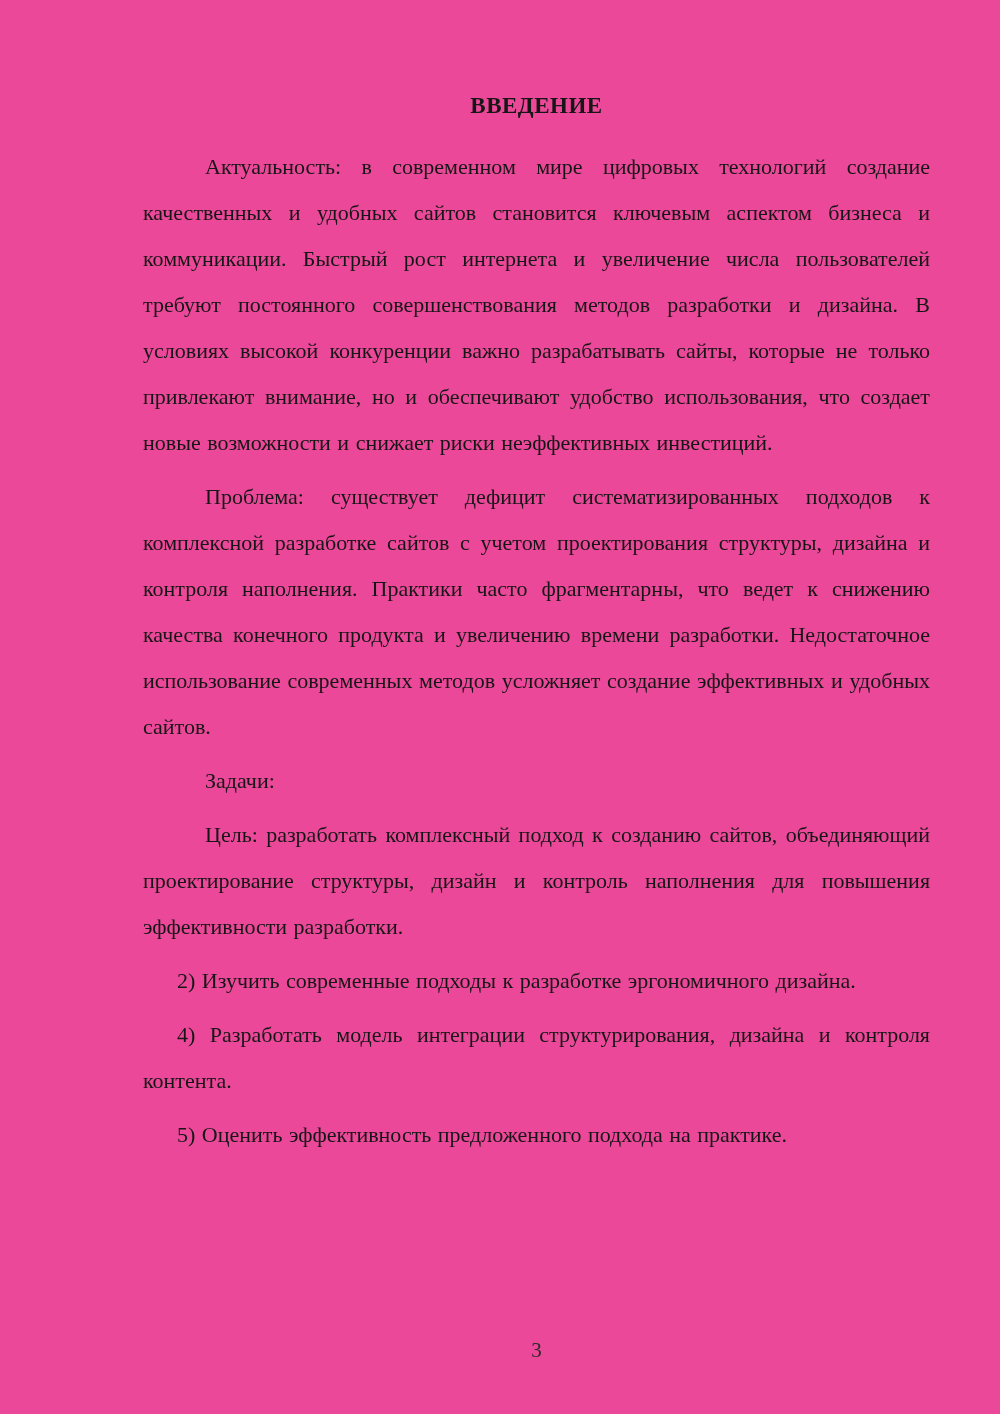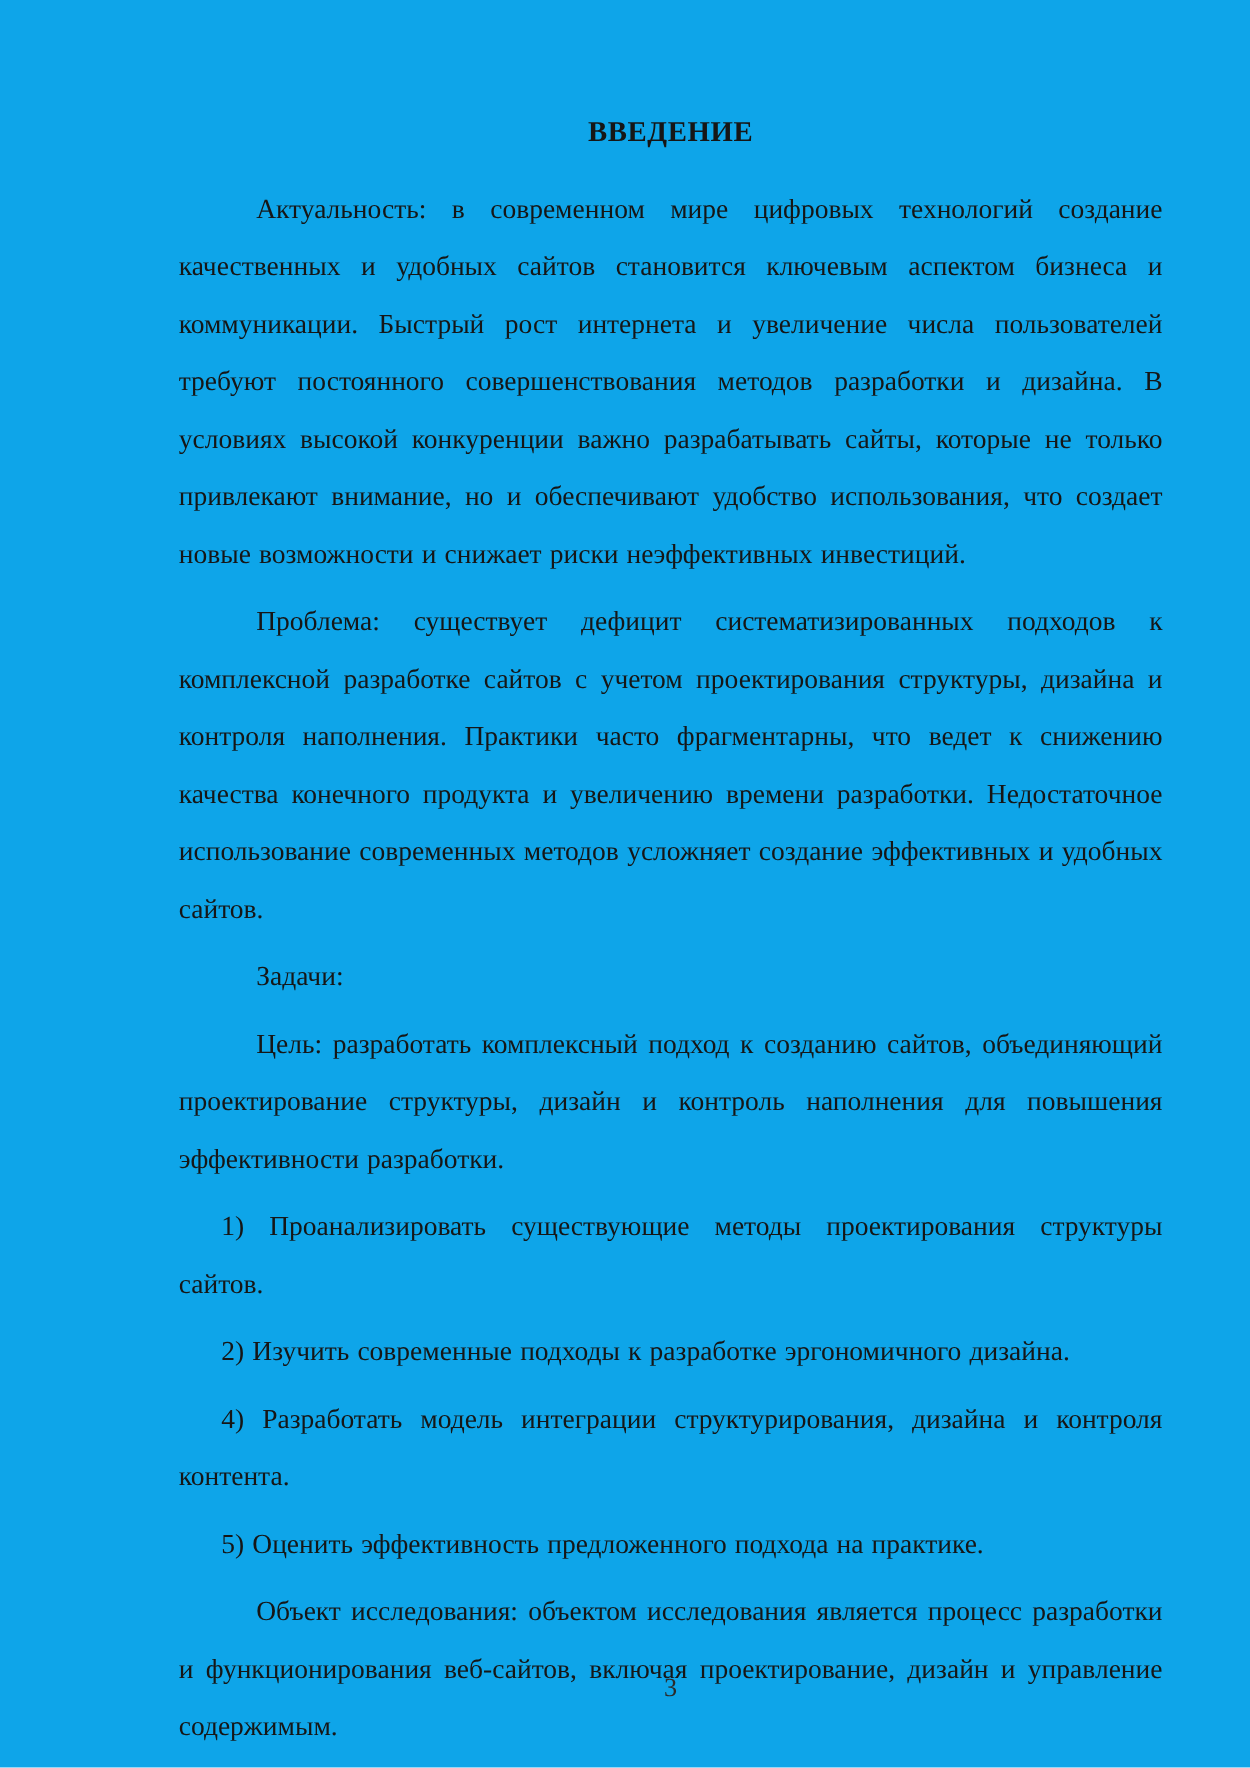--- a/index.html
+++ b/index.html
@@ -6,21 +6,21 @@
   html, body {
     margin: 0;
     padding: 0;
     background: #ffffff;
   }
   .page {
     position: relative;
     width: 1000px;
     height: 1414px;
     margin: 0 auto;
-    background: #0ea5e9;
+    background: #ec4899;
     box-sizing: border-box;
     padding: 88px 70px 60px 143px;
     font-family: "Liberation Serif", "DejaVu Serif", serif;
     color: #161616;
     overflow: hidden;
   }
   .doc-title {
     margin: 0 0 20px 0;
     font-size: 23px;
     font-weight: bold;
@@ -58,26 +58,24 @@
   <h1 class="doc-title">ВВЕДЕНИЕ</h1>
 
   <p class="para">Актуальность: в современном мире цифровых технологий создание качественных и удобных сайтов становится ключевым аспектом бизнеса и коммуникации. Быстрый рост интернета и увеличение числа пользователей требуют постоянного совершенствования методов разработки и дизайна. В условиях высокой конкуренции важно разрабатывать сайты, которые не только привлекают внимание, но и обеспечивают удобство использования, что создает новые возможности и снижает риски неэффективных инвестиций.</p>
 
   <p class="para">Проблема: существует дефицит систематизированных подходов к комплексной разработке сайтов с учетом проектирования структуры, дизайна и контроля наполнения. Практики часто фрагментарны, что ведет к снижению качества конечного продукта и увеличению времени разработки. Недостаточное использование современных методов усложняет создание эффективных и удобных сайтов.</p>
 
   <p class="para">Задачи:</p>
 
   <p class="para">Цель: разработать комплексный подход к созданию сайтов, объединяющий проектирование структуры, дизайн и контроль наполнения для повышения эффективности разработки.</p>
 
-  <p class="para task">1) Проанализировать существующие методы проектирования структуры сайтов.</p>
 
   <p class="para task">2) Изучить современные подходы к разработке эргономичного дизайна.</p>
 
 
   <p class="para task">4) Разработать модель интеграции структурирования, дизайна и контроля контента.</p>
 
   <p class="para task">5) Оценить эффективность предложенного подхода на практике.</p>
 
-  <p class="para">Объект исследования: объектом исследования является процесс разработки и функционирования веб-сайтов, включая проектирование, дизайн и управление содержимым.</p>
 
   <div class="page-number">3</div>
 
 </div>
 
 </body></html>

